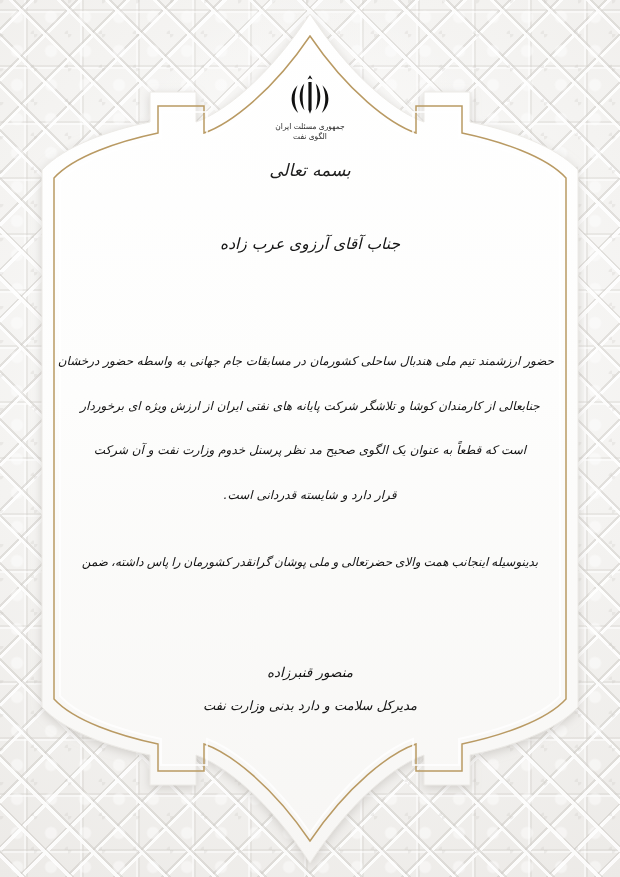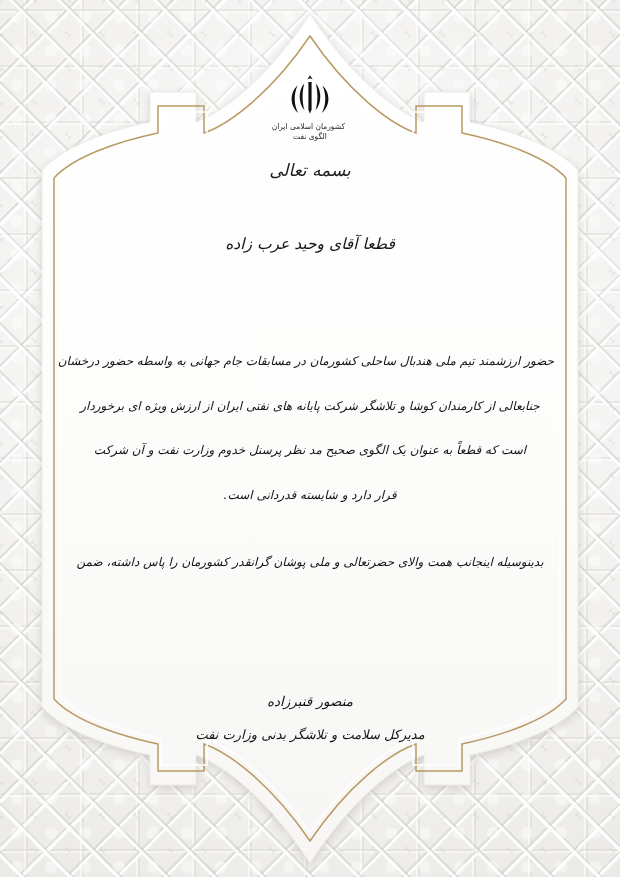--- a/index.html
+++ b/index.html
@@ -99,24 +99,24 @@
   .body{
     position:absolute;top:339px;left:0;right:0;
     padding:0 6px;
     font-size:12px;line-height:3.72;
     color:#141414;font-style:italic;
     text-align:justify;
     text-align-last:center;
   }
   .body p{margin:0 0 14px 0;}
   .body .ln{display:block;white-space:nowrap;}
-  .para2{margin-top:22px !important;}
+  .para2{margin-top:22px !important;font-family:Liberation Serif, serif;}
 
   .signature{
-    position:absolute;top:685px;left:0;right:0;
+    position:absolute;top:656px;left:0;right:0;
     font-size:13px;line-height:2.5;color:#141414;font-style:italic;
   }
   .signature .name{font-size:13.5px;}
   .signature .role{font-size:13px;}
 </style>
 </head>
 <body>
 
 <div class="page">
   <div class="pattern"></div>
@@ -190,42 +190,42 @@
           <path d="M16.3 9.4 c-3.3 3.4 -4.6 8.6 -4.6 13.2 c0 4.8 1.4 10 4.8 13.6 c-1.4 -4.4 -1.9 -8.9 -1.9 -13.5 c0 -4.6 .5 -9 1.7 -13.3 Z"></path>
 
           <path d="M27.7 9.4 c3.3 3.4 4.6 8.6 4.6 13.2 c0 4.8 -1.4 10 -4.8 13.6 c1.4 -4.4 1.9 -8.9 1.9 -13.5 c0 -4.6 -.5 -9 -1.7 -13.3 Z"></path>
 
           <path d="M9.6 11.2 c-3.9 3.6 -6 8.6 -6 13.6 c0 5.4 2.3 10.7 6.6 14.2 c-2.4 -4.5 -3.5 -9.2 -3.5 -14 c0 -4.9 1 -9.5 2.9 -13.8 Z"></path>
 
           <path d="M34.4 11.2 c3.9 3.6 6 8.6 6 13.6 c0 5.4 -2.3 10.7 -6.6 14.2 c2.4 -4.5 3.5 -9.2 3.5 -14 c0 -4.9 -1 -9.5 -2.9 -13.8 Z"></path>
         </g>
       </svg>
       <div class="ministry">
-        <div>کشورمان اسلامی ایران</div>
+        <div>جمهوری مسئلت ایران</div>
         <div>الگوی نفت</div>
       </div>
     </div>
 
     <div class="basmala">بسمه تعالی</div>
 
     <div class="salutation">
-      <span class="ln">قطعا آقای وحید عرب زاده</span>
+      <span class="ln">جناب آقای آرزوی عرب زاده</span>
     </div>
 
     <div class="body">
       <p>
         <span class="ln">حضور ارزشمند تیم ملی هندبال ساحلی کشورمان در مسابقات جام جهانی به واسطه حضور درخشان</span>
         <span class="ln">جنابعالی از کارمندان کوشا و تلاشگر شرکت پایانه های نفتی ایران از ارزش ویژه ای برخوردار</span>
         <span class="ln">است که قطعاً به عنوان یک الگوی صحیح مد نظر پرسنل خدوم وزارت نفت و آن شرکت</span>
         <span class="ln">قرار دارد و شایسته قدردانی است.</span>
       </p>
       <p class="para2">
         <span class="ln">بدینوسیله اینجانب همت والای حضرتعالی و ملی پوشان گرانقدر کشورمان را پاس داشته، ضمن</span>
       </p>
     </div>
 
     <div class="signature">
       <div class="name">منصور قنبرزاده</div>
-      <div class="role">مدیرکل سلامت و تلاشگر بدنی وزارت نفت</div>
+      <div class="role">مدیرکل سلامت و دارد بدنی وزارت نفت</div>
     </div>
 
   </div>
 </div>
 
 </body></html>

